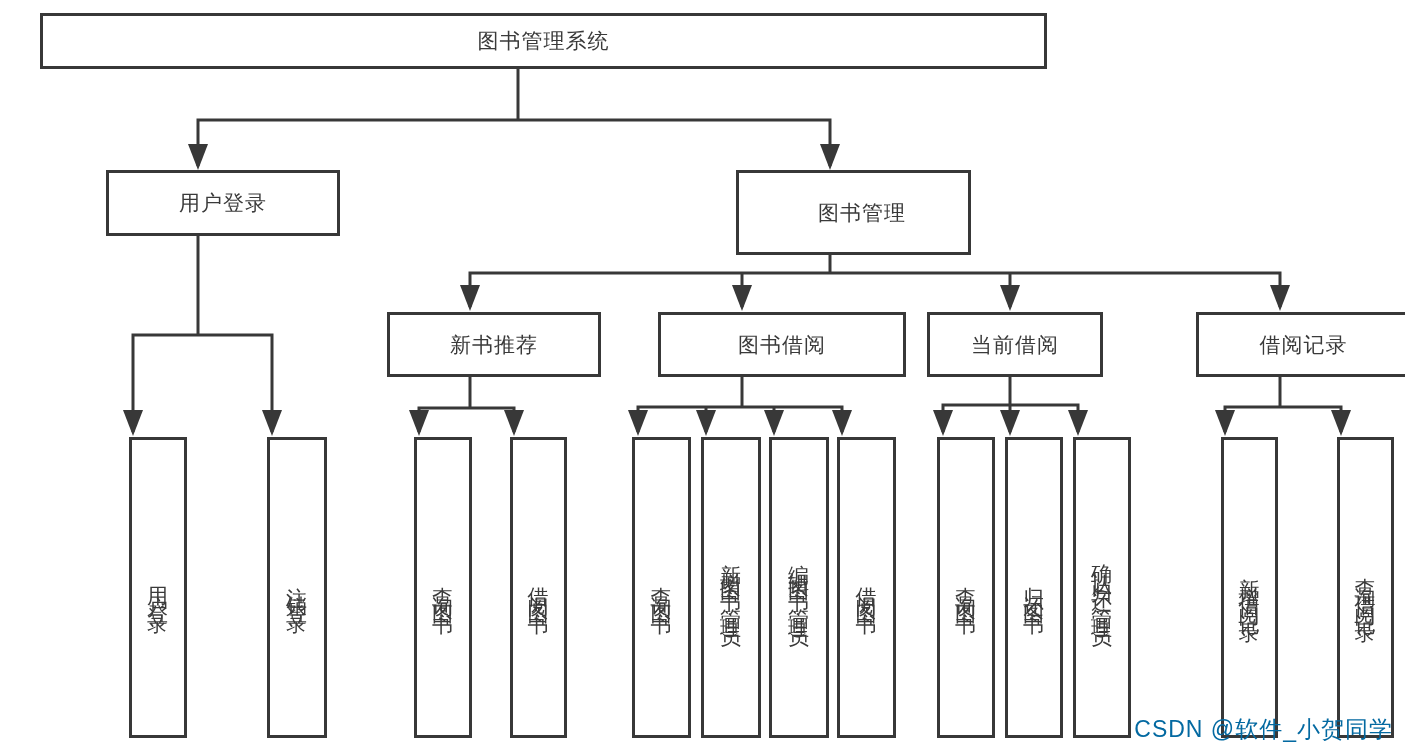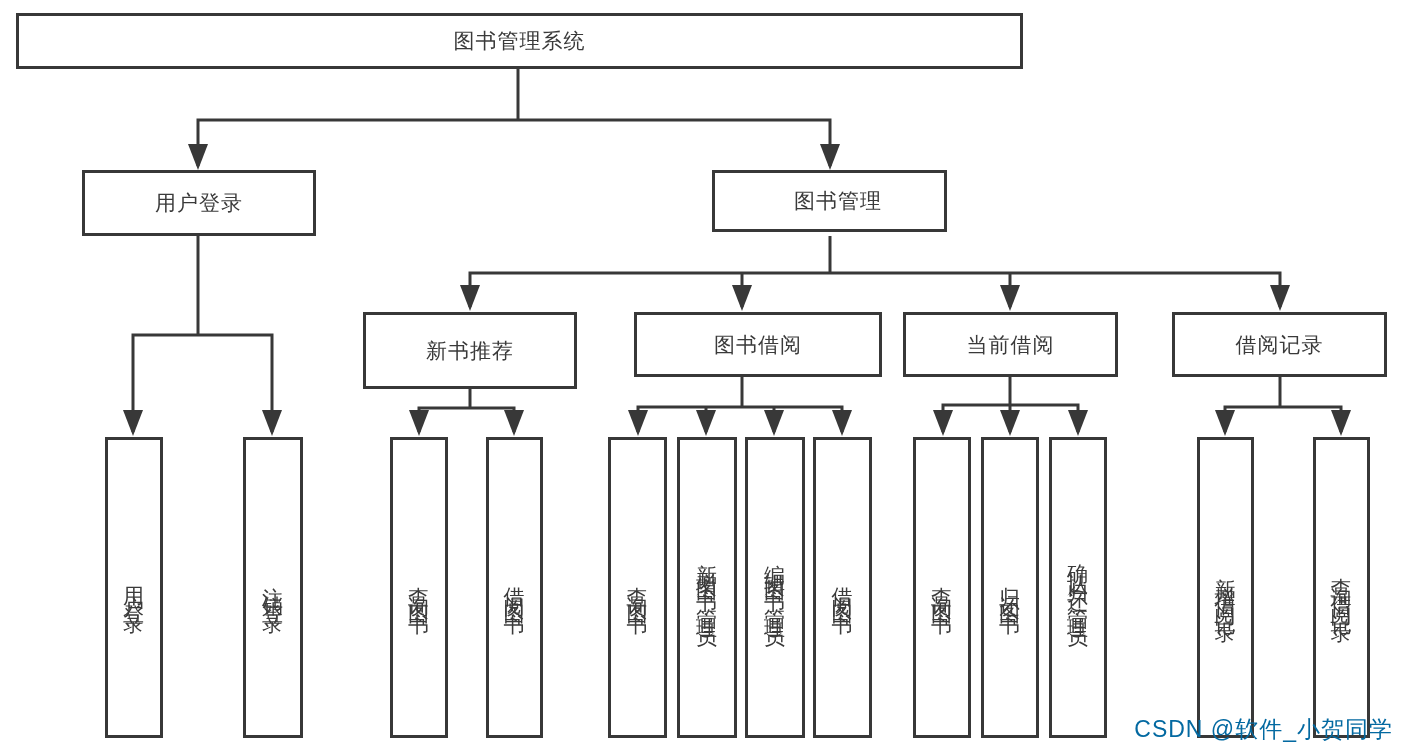--- a/index.html
+++ b/index.html
@@ -24,20 +24,21 @@
   .node {
     position: absolute;
     box-sizing: border-box;
     border: 3px solid #383838;
     background: #ffffff;
     color: #3a3a3a;
     display: flex;
     align-items: center;
     justify-content: center;
     z-index: 1;
+    margin-left: 24px;
   }
   .hbox {
     font-size: 21px;
     letter-spacing: 1px;
     white-space: nowrap;
   }
   .vbox {
     font-size: 21px;
     writing-mode: vertical-rl;
     text-orientation: mixed;
@@ -109,25 +110,25 @@
       <polygon points="1000,410 1020,410 1010,436"></polygon>
       <polygon points="1068,410 1088,410 1078,436"></polygon>
       <polygon points="1215,410 1235,410 1225,436"></polygon>
       <polygon points="1331,410 1351,410 1341,436"></polygon>
     </g>
   </svg>
 
   <div class="node hbox" style="left:16px; top:13px; width:1007px; height:56px;">图书管理系统</div>
 
   <div class="node hbox" style="left:82px; top:170px; width:234px; height:66px;">用户登录</div>
-  <div class="node hbox" style="left:712px; top:170px; width:235px; height:62px;padding-left:17px;">图书管理</div>
+  <div class="node hbox" style="left:712px; top:170px; width:235px; height:85px;padding-left:17px;">图书管理</div>
 
-  <div class="node hbox" style="left:363px; top:312px; width:214px; height:77px;">新书推荐</div>
+  <div class="node hbox" style="left:363px; top:312px; width:214px; height:65px;">新书推荐</div>
   <div class="node hbox" style="left:634px; top:312px; width:248px; height:65px;">图书借阅</div>
-  <div class="node hbox" style="left:903px; top:312px; width:215px; height:65px;">当前借阅</div>
+  <div class="node hbox" style="left:903px; top:312px; width:176px; height:65px;">当前借阅</div>
   <div class="node hbox" style="left:1172px; top:312px; width:215px; height:65px;">借阅记录</div>
 
   <div class="node vbox" style="left:105px; top:437px; width:58px; height:301px;">用户登录</div>
   <div class="node vbox" style="left:243px; top:437px; width:60px; height:301px;">注销登录</div>
 
   <div class="node vbox" style="left:390px; top:437px; width:58px; height:301px;">查询图书</div>
   <div class="node vbox" style="left:486px; top:437px; width:57px; height:301px;">借阅图书</div>
 
   <div class="node vbox" style="left:608px; top:437px; width:59px; height:301px;">查询图书</div>
   <div class="node vbox" style="left:677px; top:437px; width:60px; height:301px;">新增图书（管理员）</div>

